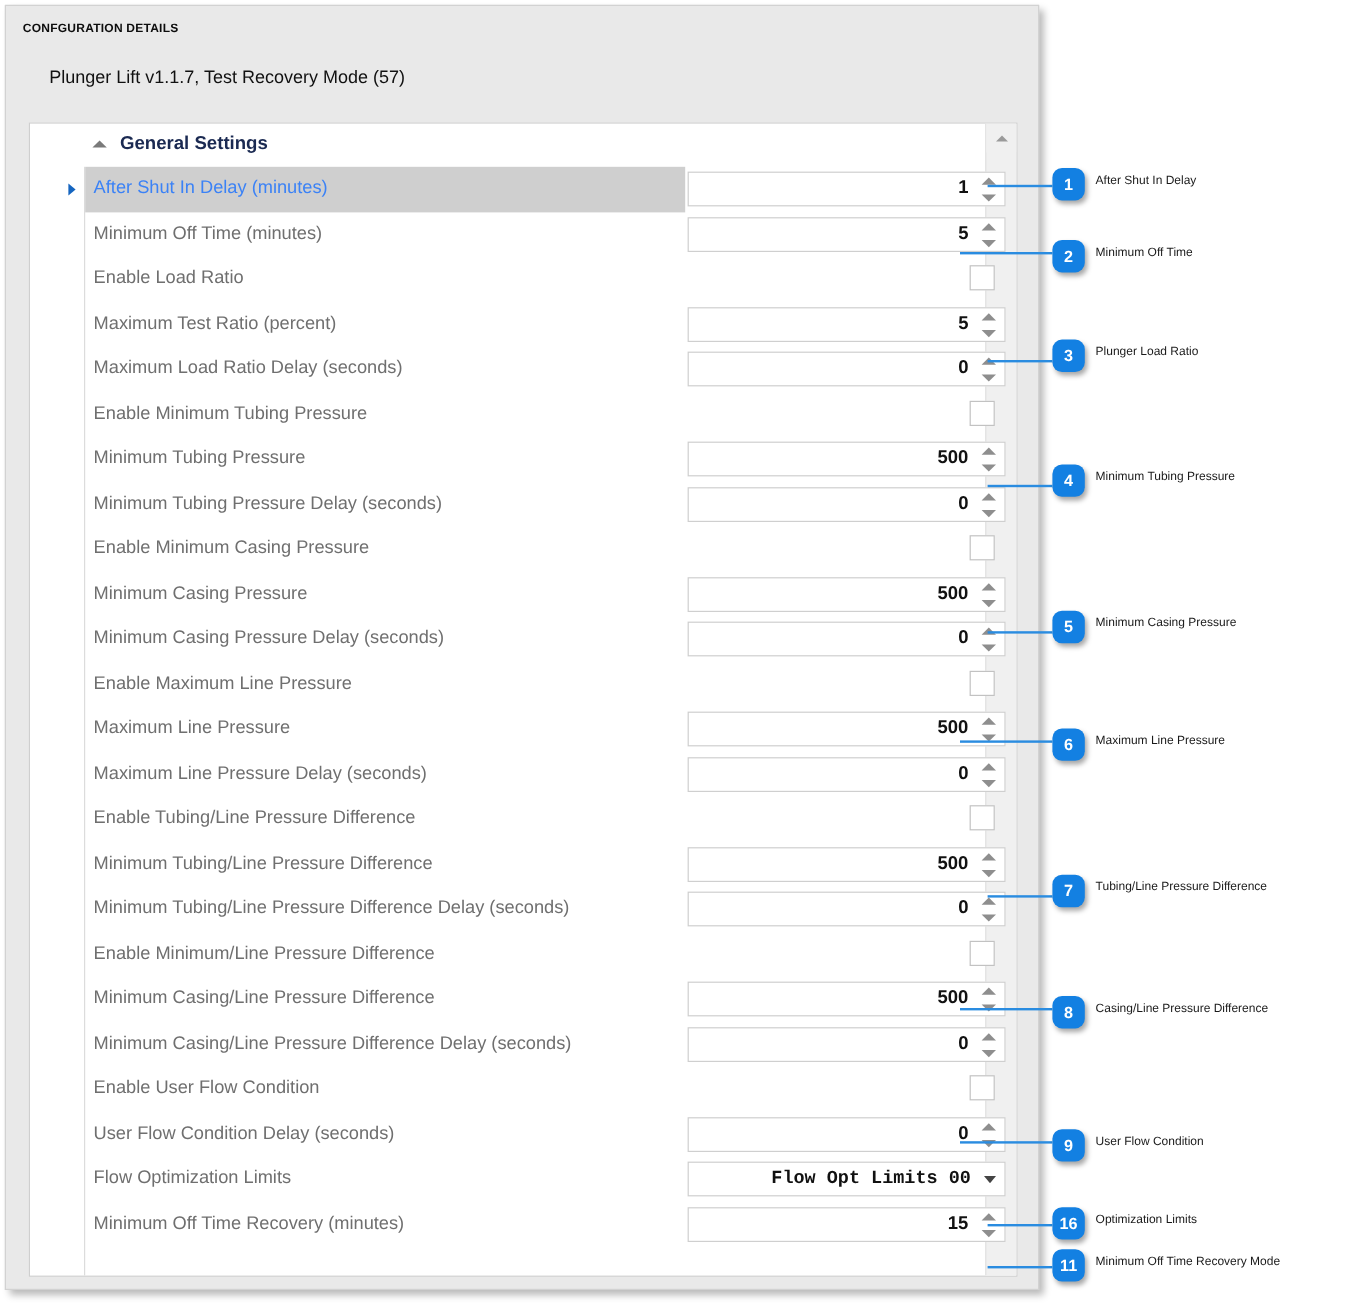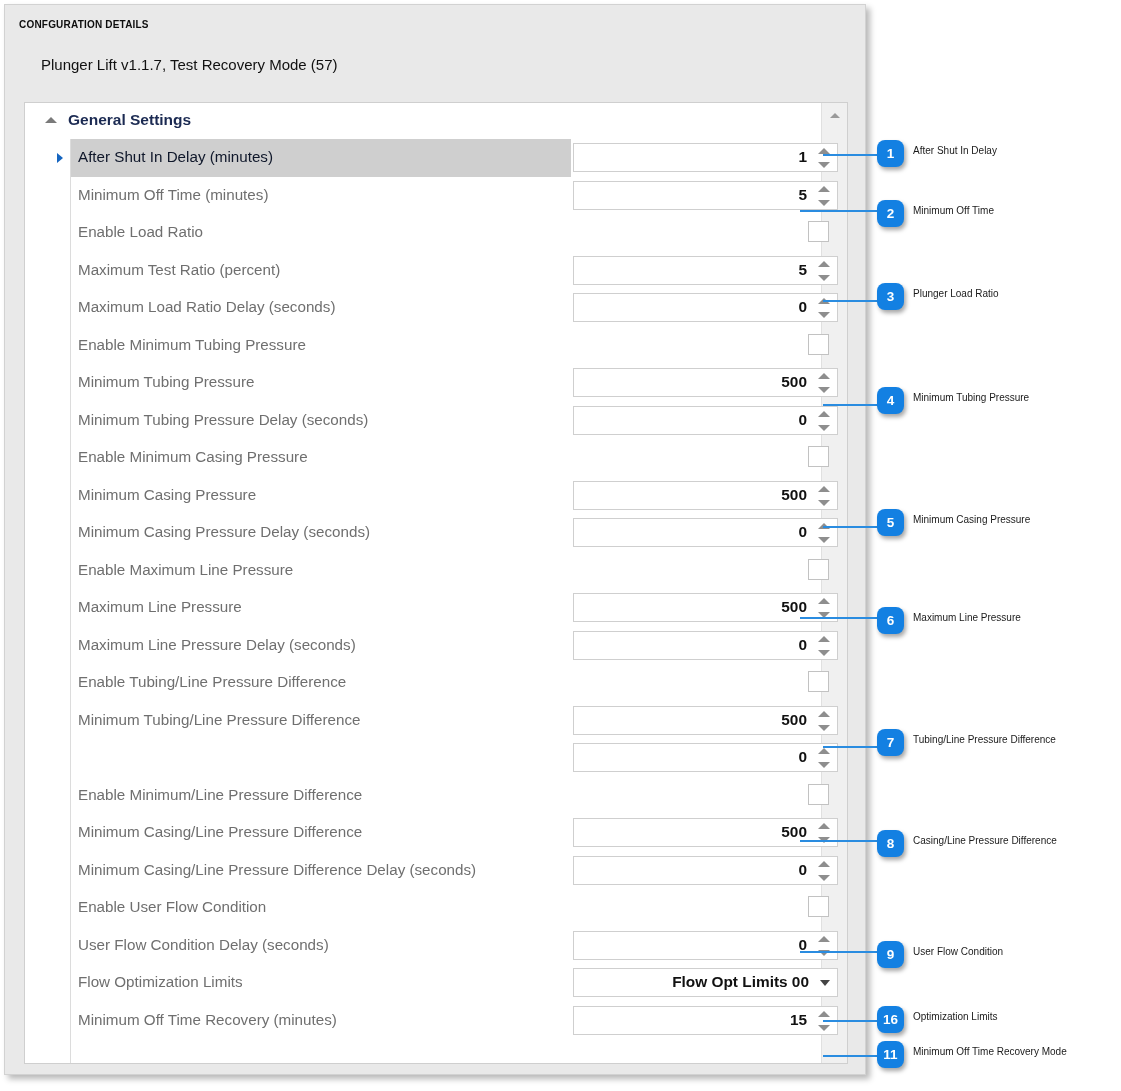--- a/index.html
+++ b/index.html
@@ -37,21 +37,21 @@
     position:absolute;left:19px;top:97px;
     width:824px;height:962px;
     background:#ffffff;
     border:1px solid #cfcfcf;
     box-sizing:border-box;
     overflow:hidden;
   }
 
   
   #group-header{
-    position:relative;height:36px;
+    position:relative;height:36px;margin-left:32px;
   }
   #group-caret{
     position:absolute;left:20px;top:14px;
     width:0;height:0;
     border-left:6px solid transparent;
     border-right:6px solid transparent;
     border-bottom:6px solid #7a7a7a;
   }
   #group-label{
     position:absolute;left:43px;top:8px;
@@ -104,21 +104,21 @@
     width:0;height:0;
     border-top:5px solid transparent;
     border-bottom:5px solid transparent;
     border-left:6px solid #1565c0;
   }
   .row-label{
     position:absolute;left:53px;top:9px;
     font-size:15.2px;color:#6f6f6f;
     white-space:nowrap;
   }
-  .row.selected .row-label{ color:#0f172a; }
+  .row.selected .row-label{ color:#3b82f6; }
 
   
   .field{
     position:absolute;left:548px;top:4px;
     width:265px;height:29px;
     background:#ffffff;
     border:1px solid #cfcfcf;
     box-sizing:border-box;
   }
   .field .val{
@@ -132,21 +132,21 @@
   }
   .spin .up,.spin .dn{
     position:absolute;left:0;width:0;height:0;
     border-left:6px solid transparent;
     border-right:6px solid transparent;
   }
   .spin .up{ top:1px; border-bottom:6px solid #8e8e8e; }
   .spin .dn{ bottom:1px; border-top:6px solid #8e8e8e; }
 
   
-  .field.dropdown .val{ right:28px; }
+  .field.dropdown .val{ right:28px;font-family:Liberation Mono, monospace; }
   .chev{
     position:absolute;right:7px;top:11px;
     width:0;height:0;
     border-left:5px solid transparent;
     border-right:5px solid transparent;
     border-top:6px solid #444;
   }
 
   
   .checkbox{
@@ -335,20 +335,21 @@
           <span class="row-label">Minimum Tubing/Line Pressure Difference</span>
           <div class="field">
             <span class="val">500</span>
             <span class="spin">
               <span class="up"></span>
               <span class="dn"></span>
             </span>
           </div>
         </div>
         <div class="row">
+          <span class="row-label">Minimum Tubing/Line Pressure Difference Delay (seconds)</span>
           <div class="field">
             <span class="val">0</span>
             <span class="spin">
               <span class="up"></span>
               <span class="dn"></span>
             </span>
           </div>
         </div>
         <div class="row">
           <span class="row-label">Enable Minimum/Line Pressure Difference</span>

